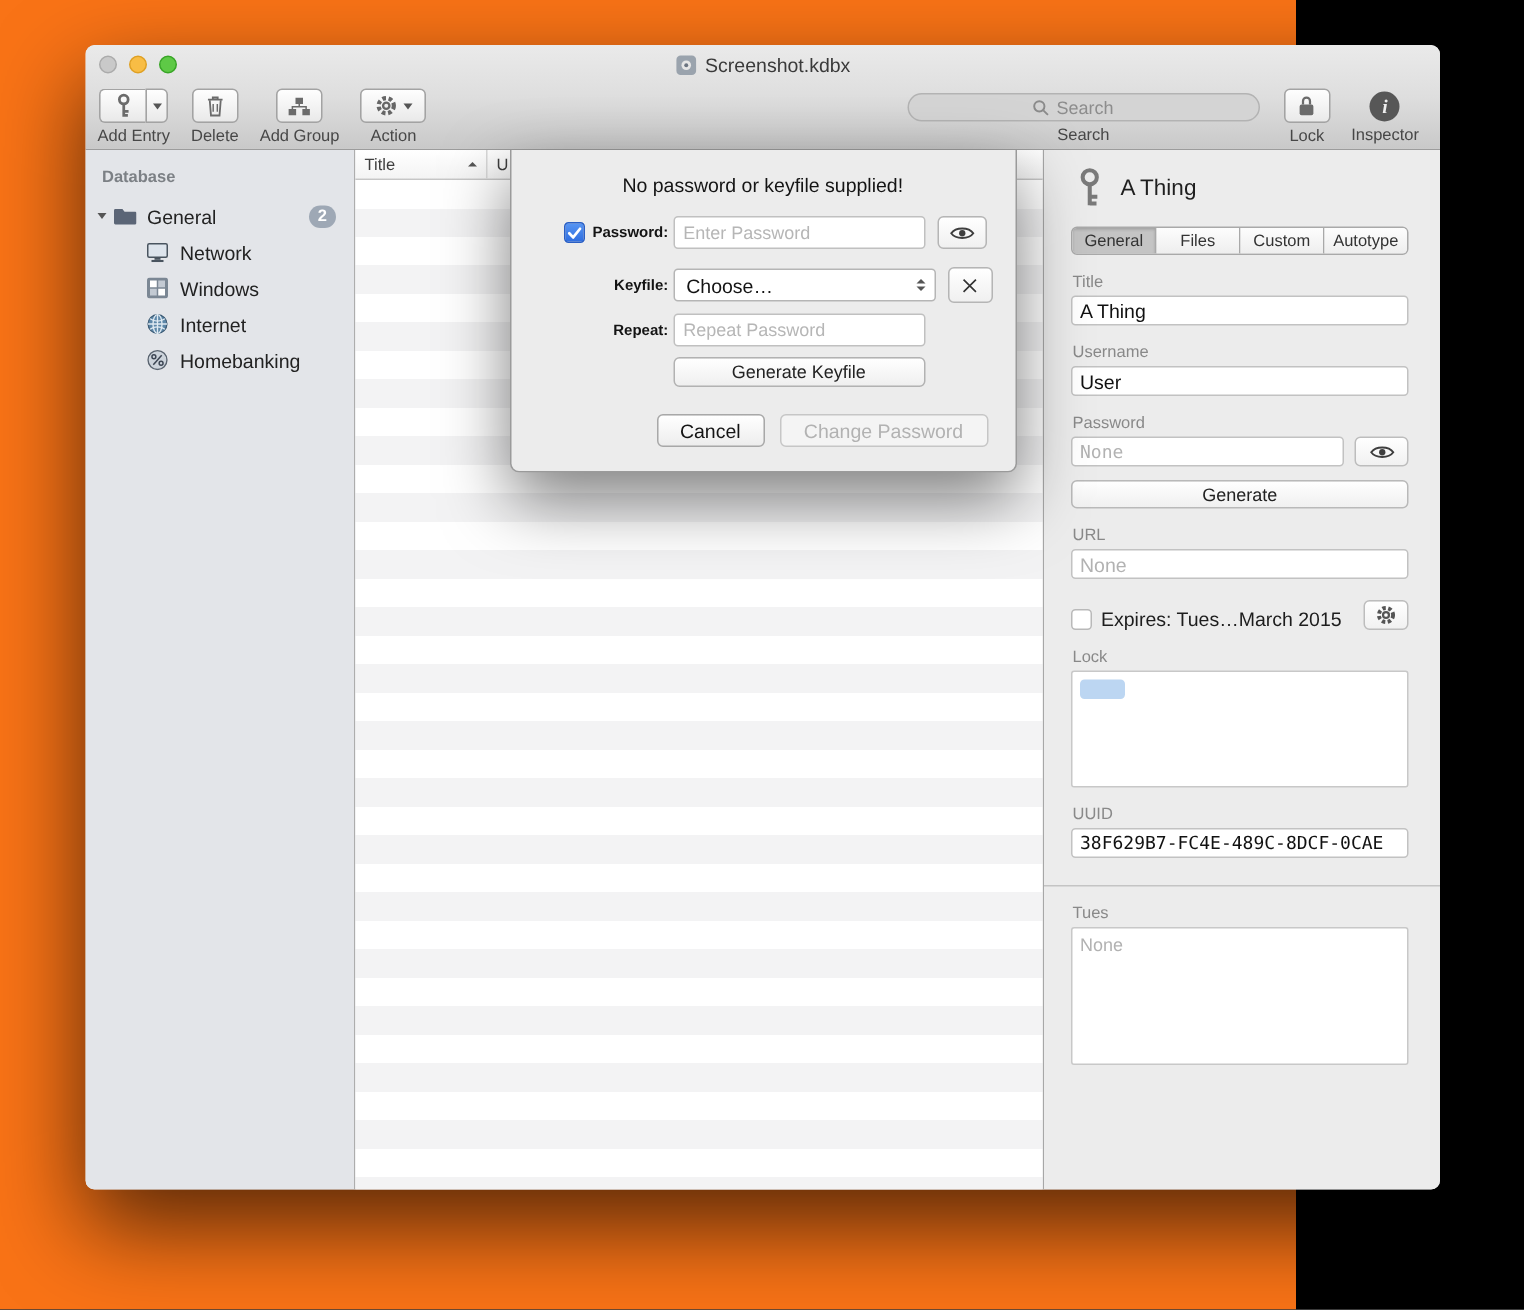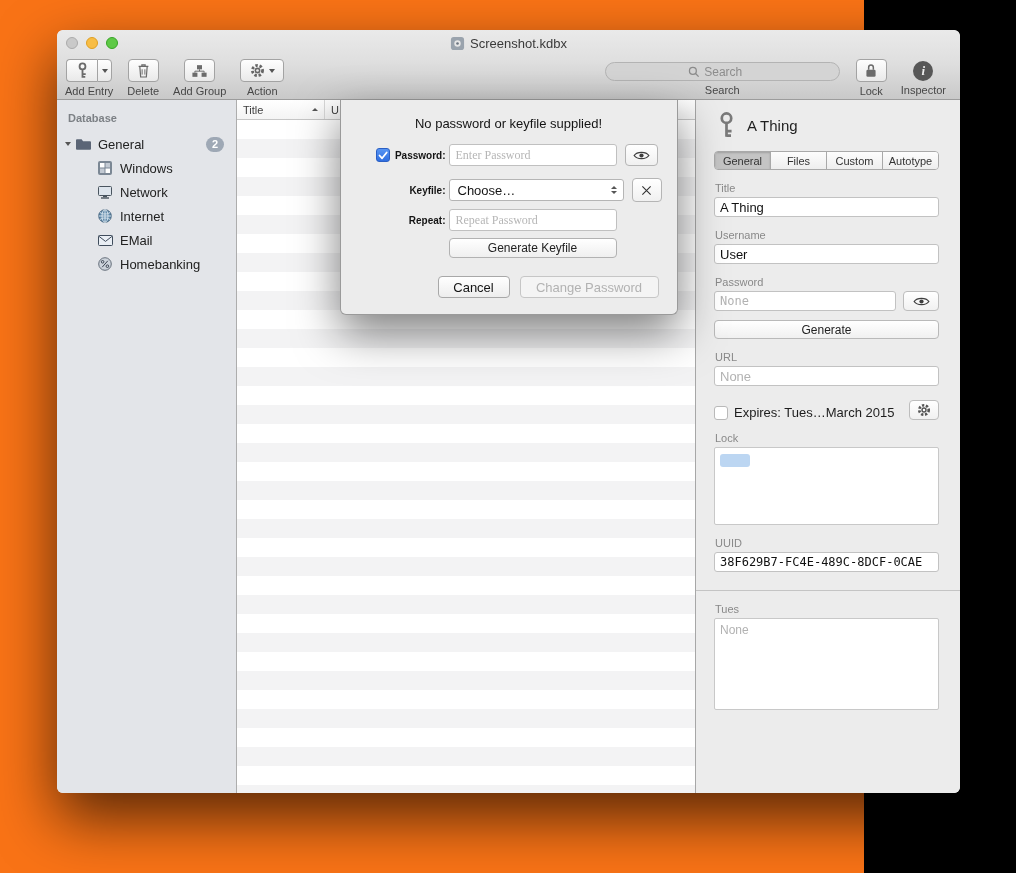--- a/index.html
+++ b/index.html
@@ -105,21 +105,21 @@
 
   
   .sheet { position:absolute; top:70px; left:0; right:0; margin:0 auto; width:338px; z-index:20;
            background:#ececec; border:1px solid #9a9a9a; border-top:none; border-radius:0 0 6px 6px;
            padding:16px 0 16px; box-shadow:0 18px 45px rgba(0,0,0,.5); }
   .sheet-msg { text-align:center; font-size:13px; color:#141414; margin-bottom:13px; }
   .d-row { display:flex; align-items:center; margin-bottom:7px; }
   .d-labelbox { width:105px; display:flex; justify-content:flex-end; align-items:center; gap:5px;
                 font-size:10px; color:#141414; flex:none;font-weight:bold; }
   .d-input { width:168px; height:22px; margin-left:3px; border:1px solid #c0c0c0; border-radius:3px; background:#fff;
-             padding:0 6px; font-family:Liberation Serif, serif; font-size:12px; color:#222; }
+             padding:0 6px; font-family:Liberation Sans, sans-serif; font-size:12px; color:#222; }
   .d-input::placeholder { color:#b6b6b6; }
   .d-eye { width:33px; height:22px; margin-left:8px; border:1px solid #b5b5b5; border-radius:4px;
            background:linear-gradient(#ffffff,#f0f0f0); display:flex; align-items:center; justify-content:center; }
   .keyfile-row { margin-top:12px; }
   .dropdown { width:175px; height:22px; margin-left:3px; border:1px solid #b5b5b5; border-radius:3px; background:#fff;
               display:flex; align-items:center; padding:0 4px 0 8px; font-size:13px; color:#141414; }
   .dd-stepper { margin-left:auto; display:flex; flex-direction:column; gap:2px; align-items:center; padding:0 2px; }
   .d-clear { width:30px; height:24px; margin-left:8px; border:1px solid #b5b5b5; border-radius:4px;
              background:linear-gradient(#ffffff,#f0f0f0); display:flex; align-items:center; justify-content:center; }
   .genkey-btn { margin:2px 0 0 108px; width:168px; height:20px; border:1px solid #b2b2b2; border-radius:4px;
@@ -264,63 +264,54 @@
             <svg width="15" height="12" viewBox="0 0 16 12">
                 <path d="M0 2a1 1 0 011-1h5l1.5 2H15a1 1 0 011 1v7a1 1 0 01-1 1H1a1 1 0 01-1-1z" fill="#5b6576"></path>
               </svg>
           </span>
           <span>General</span>
           <span class="sb-badge">2</span>
         </div>
 
         <div class="sb-row child">
           <span class="sb-icon">
+            <svg width="14" height="13" viewBox="0 0 14 13">
+                <rect x="0.5" y="0.5" width="13" height="9" rx="1" fill="#dde4ec" stroke="#49545f"></rect>
+                <rect x="5" y="9.8" width="4" height="1.4" fill="#49545f"></rect>
+                <rect x="3" y="11.3" width="8" height="1.4" fill="#49545f"></rect>
+              </svg>
+          </span>
+          <span>Network</span>
+        </div>
+
+        <div class="sb-row child">
+          <span class="sb-icon">
             <svg width="14" height="14" viewBox="0 0 14 14">
                 <rect width="14" height="14" rx="2" fill="#7b8794"></rect>
                 <rect x="2" y="2" width="4.5" height="4.5" fill="#ffffff"></rect>
                 <rect x="7.5" y="7.5" width="4.5" height="4.5" fill="#ffffff"></rect>
                 <rect x="7.5" y="2" width="4.5" height="4.5" fill="#c3cad3"></rect>
                 <rect x="2" y="7.5" width="4.5" height="4.5" fill="#c3cad3"></rect>
               </svg>
           </span>
           <span>Windows</span>
-        </div>
-
-        <div class="sb-row child">
-          <span class="sb-icon">
-            <svg width="14" height="13" viewBox="0 0 14 13">
-                <rect x="0.5" y="0.5" width="13" height="9" rx="1" fill="#dde4ec" stroke="#49545f"></rect>
-                <rect x="5" y="9.8" width="4" height="1.4" fill="#49545f"></rect>
-                <rect x="3" y="11.3" width="8" height="1.4" fill="#49545f"></rect>
-              </svg>
-          </span>
-          <span>Network</span>
         </div>
 
         <div class="sb-row child">
           <span class="sb-icon">
             <svg width="14" height="14" viewBox="0 0 14 14">
                 <circle cx="7" cy="7" r="6.3" fill="#5d87a8" stroke="#3c5a74" stroke-width=".8"></circle>
                 <path d="M7 .7v12.6M.7 7h12.6" stroke="#dfeaf2" stroke-width=".9" fill="none"></path>
                 <ellipse cx="7" cy="7" rx="3" ry="6.3" fill="none" stroke="#dfeaf2" stroke-width=".9"></ellipse>
                 <path d="M2 3.5c3 2 7 2 10 0M2 10.5c3-2 7-2 10 0" stroke="#dfeaf2" stroke-width=".9" fill="none"></path>
               </svg>
           </span>
           <span>Internet</span>
         </div>
 
-        <div class="sb-row child">
-          <span class="sb-icon">
-            <svg width="15" height="11" viewBox="0 0 15 11">
-                <rect x=".5" y=".5" width="14" height="10" rx="1" fill="#e9eef4" stroke="#3f4c5c"></rect>
-                <path d="M.8 1.2l6.7 5.2 6.7-5.2" fill="none" stroke="#3f4c5c"></path>
-              </svg>
-          </span>
-          <span>EMail</span>
-        </div>
 
         <div class="sb-row child">
           <span class="sb-icon">
             <svg width="14" height="14" viewBox="0 0 14 14">
                 <circle cx="7" cy="7" r="6.3" fill="#ccd3db" stroke="#59636f" stroke-width=".9"></circle>
                 <circle cx="4.6" cy="4.8" r="1.3" fill="none" stroke="#3d4654"></circle>
                 <circle cx="9.4" cy="9.2" r="1.3" fill="none" stroke="#3d4654"></circle>
                 <path d="M9.8 3.8l-5.6 6.4" stroke="#3d4654"></path>
               </svg>
           </span>

